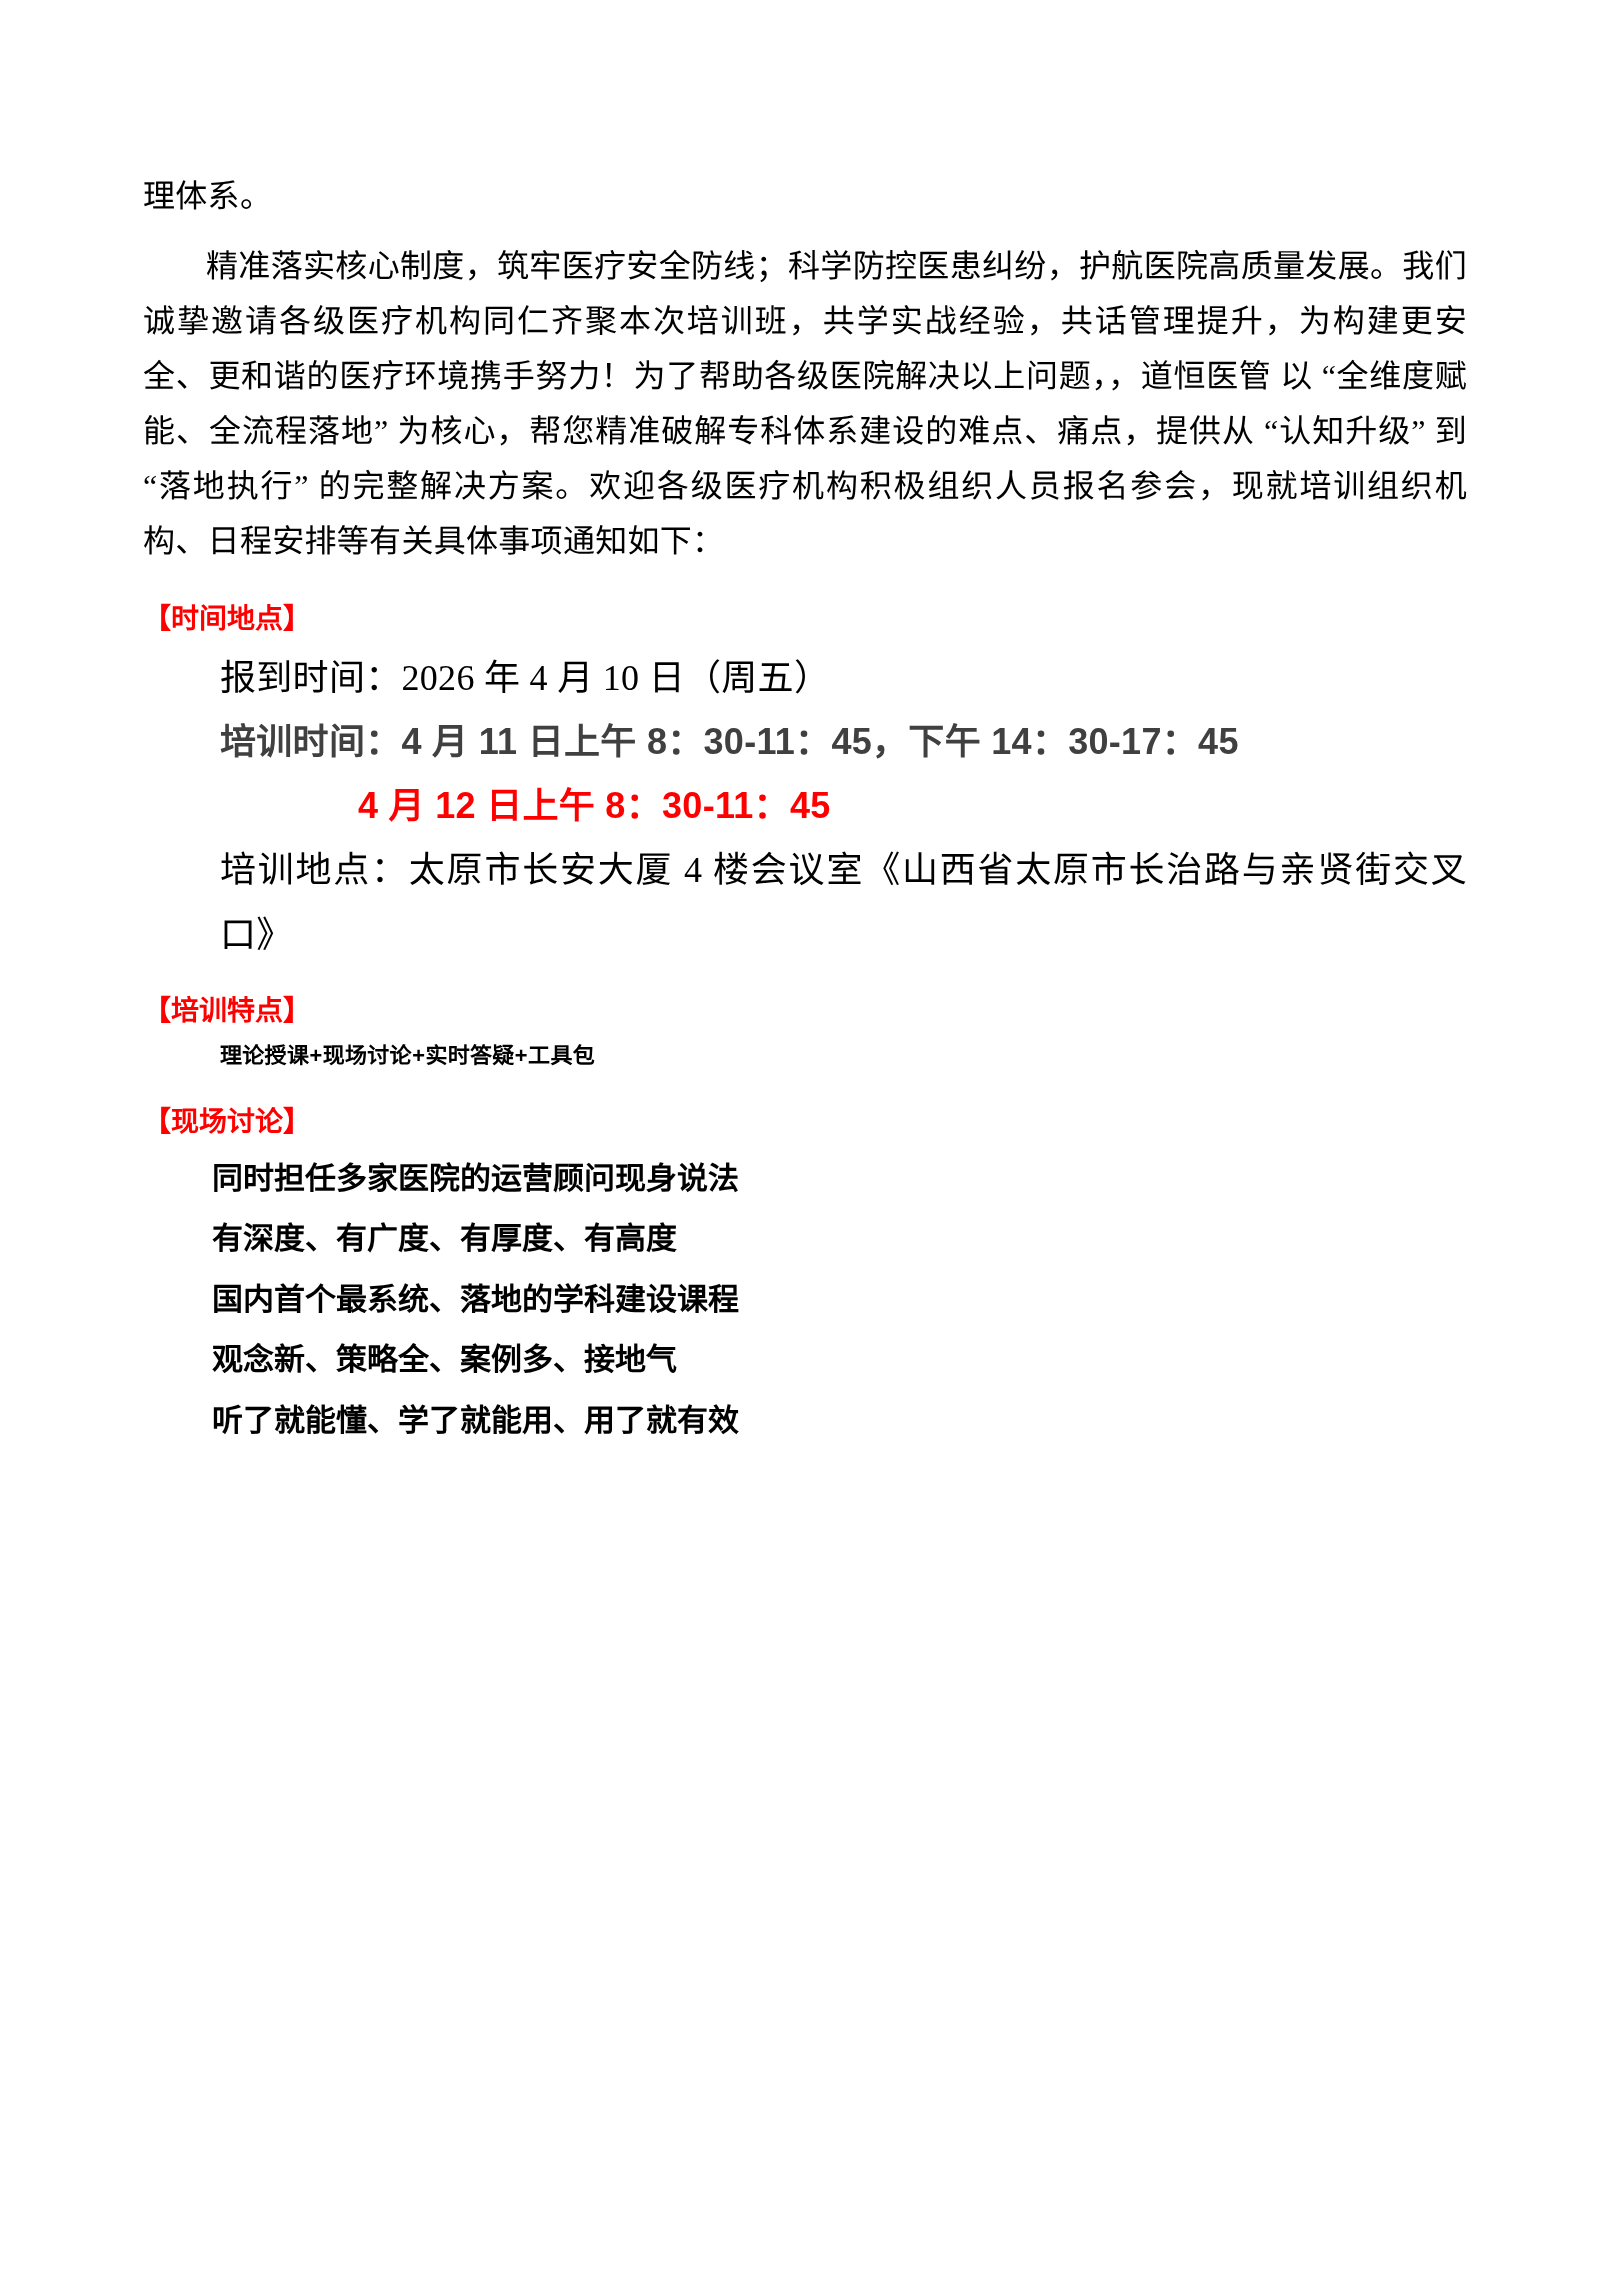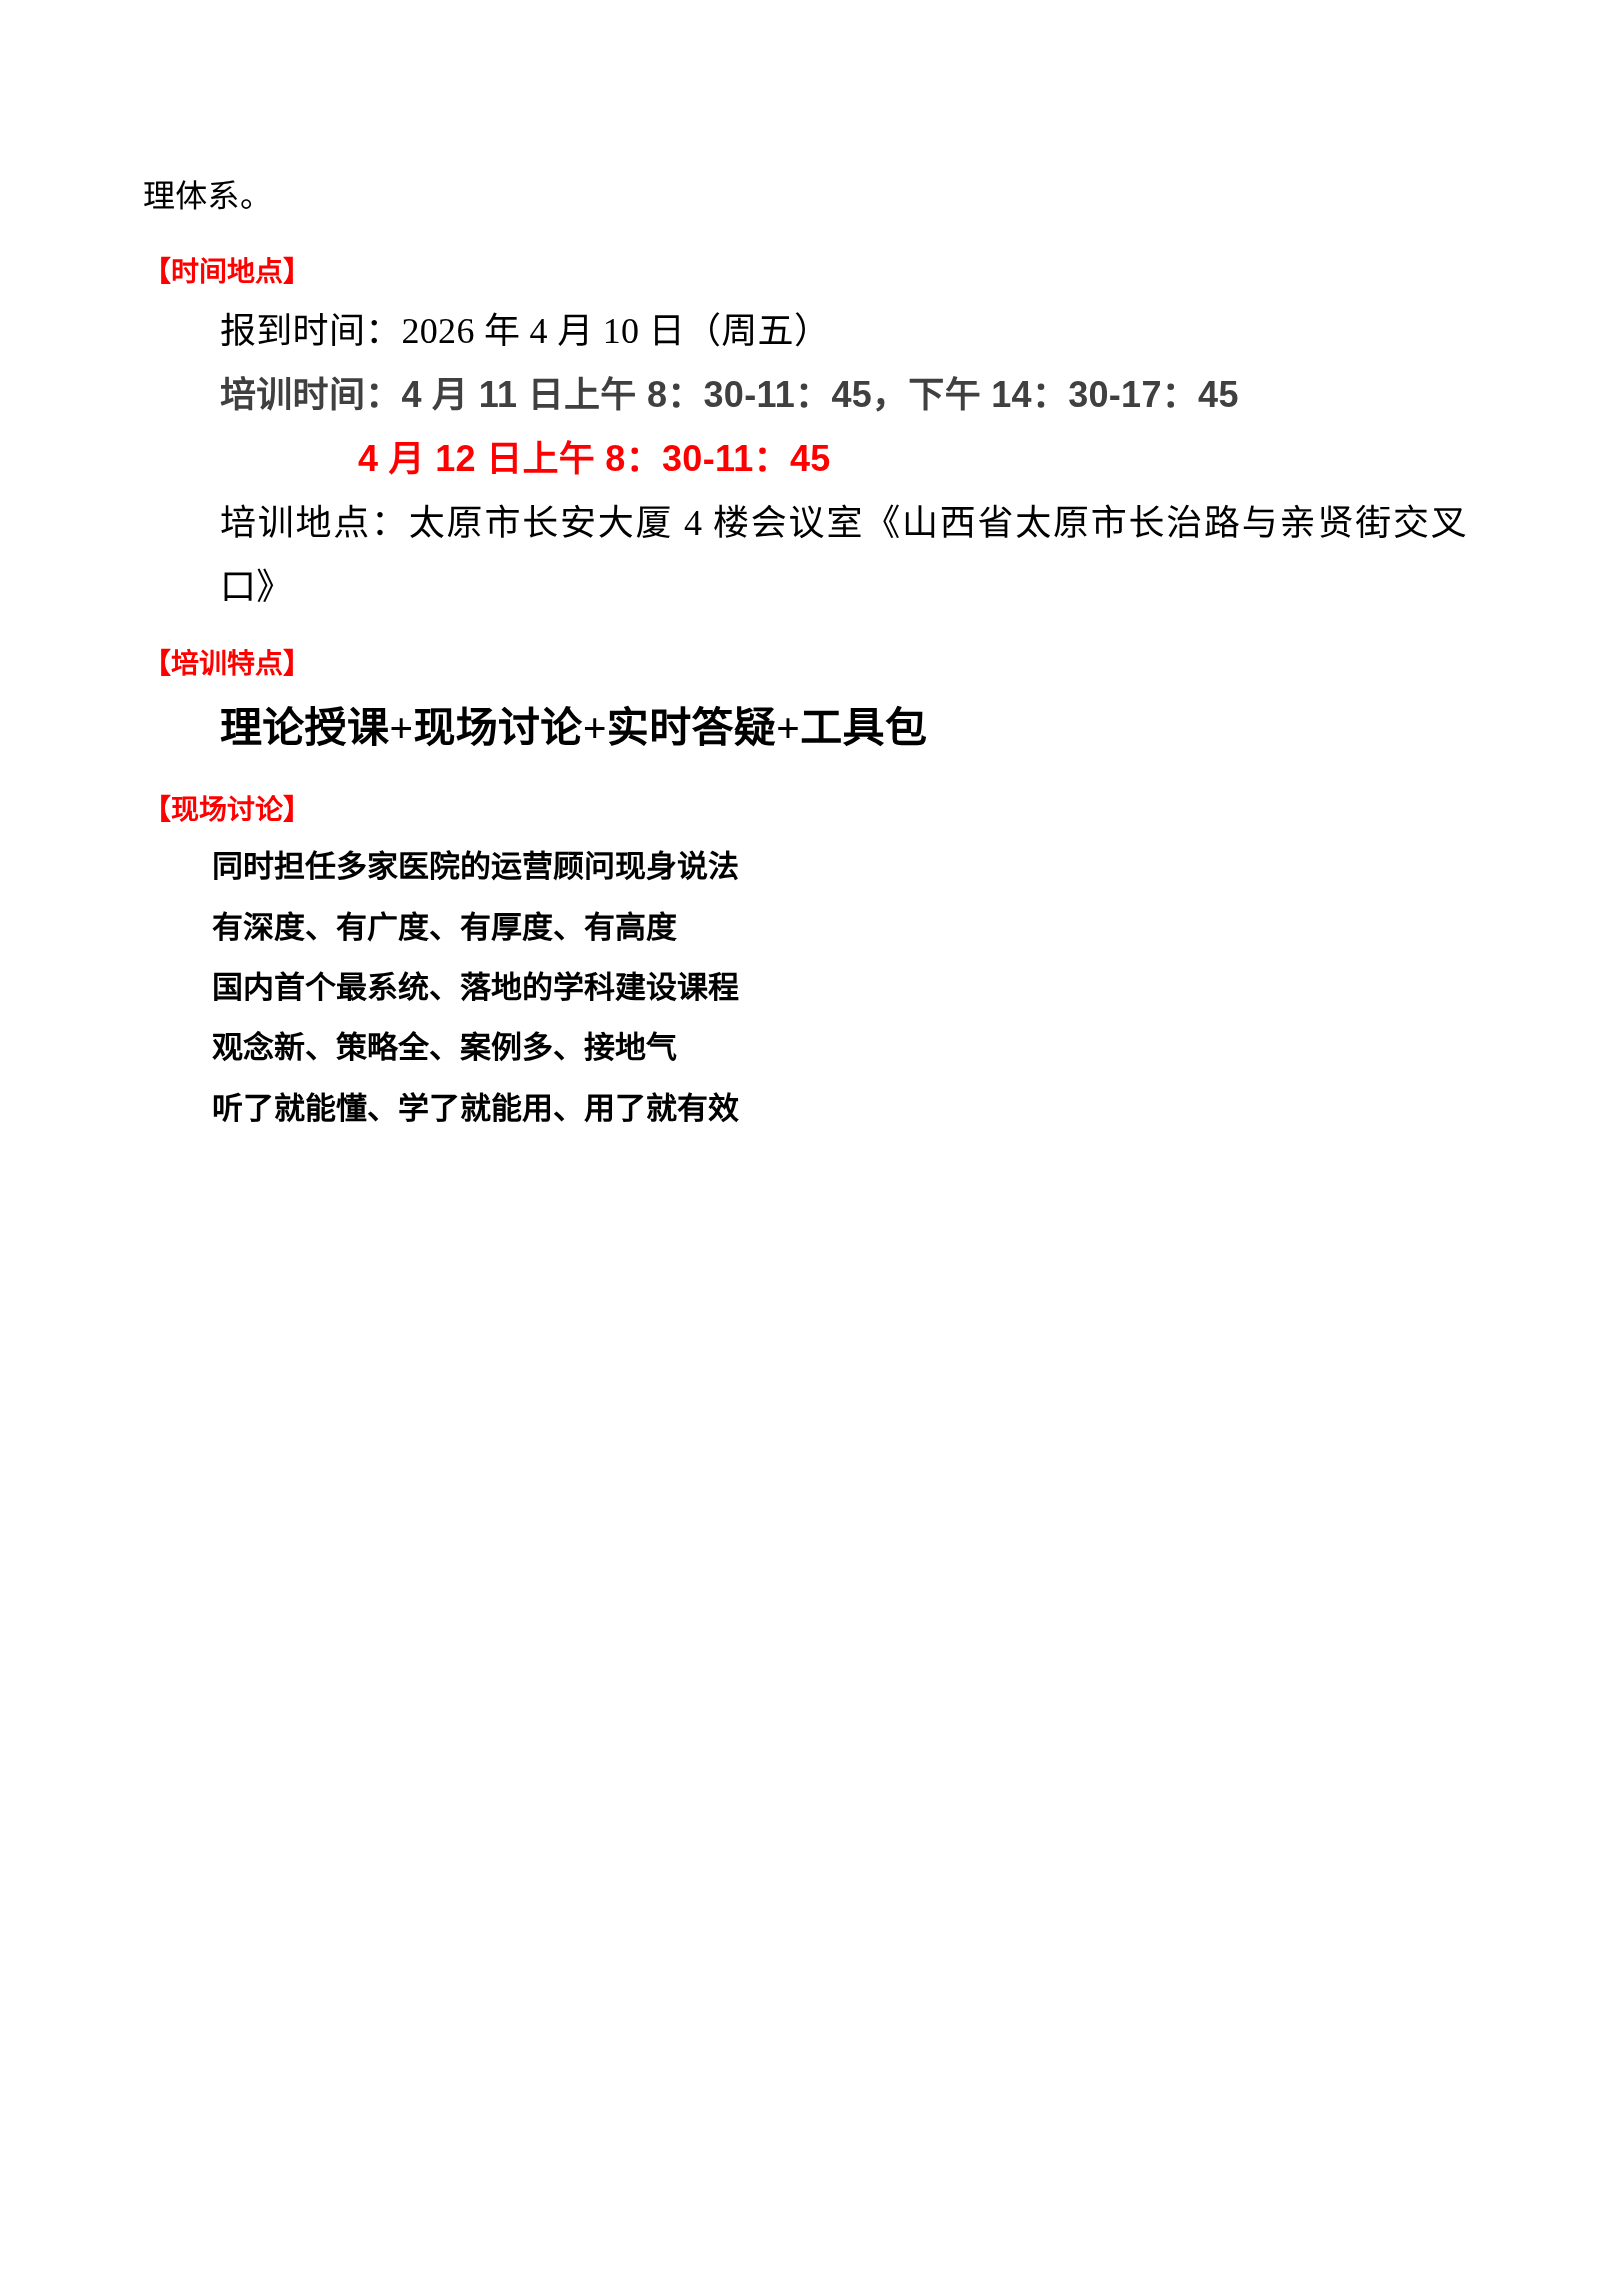--- a/index.html
+++ b/index.html
@@ -61,26 +61,26 @@
     font-weight: bold;
     font-family: "Liberation Sans", "DejaVu Sans", sans-serif;
   }
   .sub-line.red-indent {
     color: #ff0000;
     font-weight: bold;
     padding-left: 215px;
     font-family: "Liberation Sans", "DejaVu Sans", sans-serif;
   }
   .feature-line {
-    font-size: 42px;
+    font-size: 22px;
     font-weight: bold;
     line-height: 1.78;
     margin: 0;
     padding-left: 77px;
-    font-family: Liberation Serif, serif;
+    font-family: Liberation Mono, monospace;
   }
   .highlight-list {
     margin: 0;
     padding: 0;
     list-style: none;
   }
   .highlight-list li {
     font-size: 31px;
     font-weight: bold;
     line-height: 1.95;
@@ -90,20 +90,21 @@
   .spacer-sm { height: 9.2px; }
 </style>
 </head>
 <body>
 
 <div class="page">
   <div class="doc-body">
 
     <p class="line-plain">理体系。</p>
 
+    <p class="para-main indent-2">精准落实核心制度，筑牢医疗安全防线；科学防控医患纠纷，护航医院高质量发展。我们诚挚邀请各级医疗机构同仁齐聚本次培训班，共学实战经验，共话管理提升，为构建更安全、更和谐的医疗环境携手努力！为了帮助各级医院解决以上问题，，道恒医管 以 “全维度赋能、全流程落地” 为核心，帮您精准破解专科体系建设的难点、痛点，提供从 “认知升级” 到 “落地执行” 的完整解决方案。欢迎各级医疗机构积极组织人员报名参会，现就培训组织机构、日程安排等有关具体事项通知如下：</p>
 
     <div class="spacer-sm"></div>
 
     <h2 class="section-heading">【时间地点】</h2>
 
     <p class="sub-line">报到时间：2026 年 4 月 10 日（周五）</p>
     <p class="sub-line red">培训时间：4 月 11 日上午 8：30-11：45，下午 14：30-17：45</p>
     <p class="sub-line red-indent">4 月 12 日上午 8：30-11：45</p>
     <p class="sub-line">培训地点：太原市长安大厦 4 楼会议室《山西省太原市长治路与亲贤街交叉口》</p>
 

